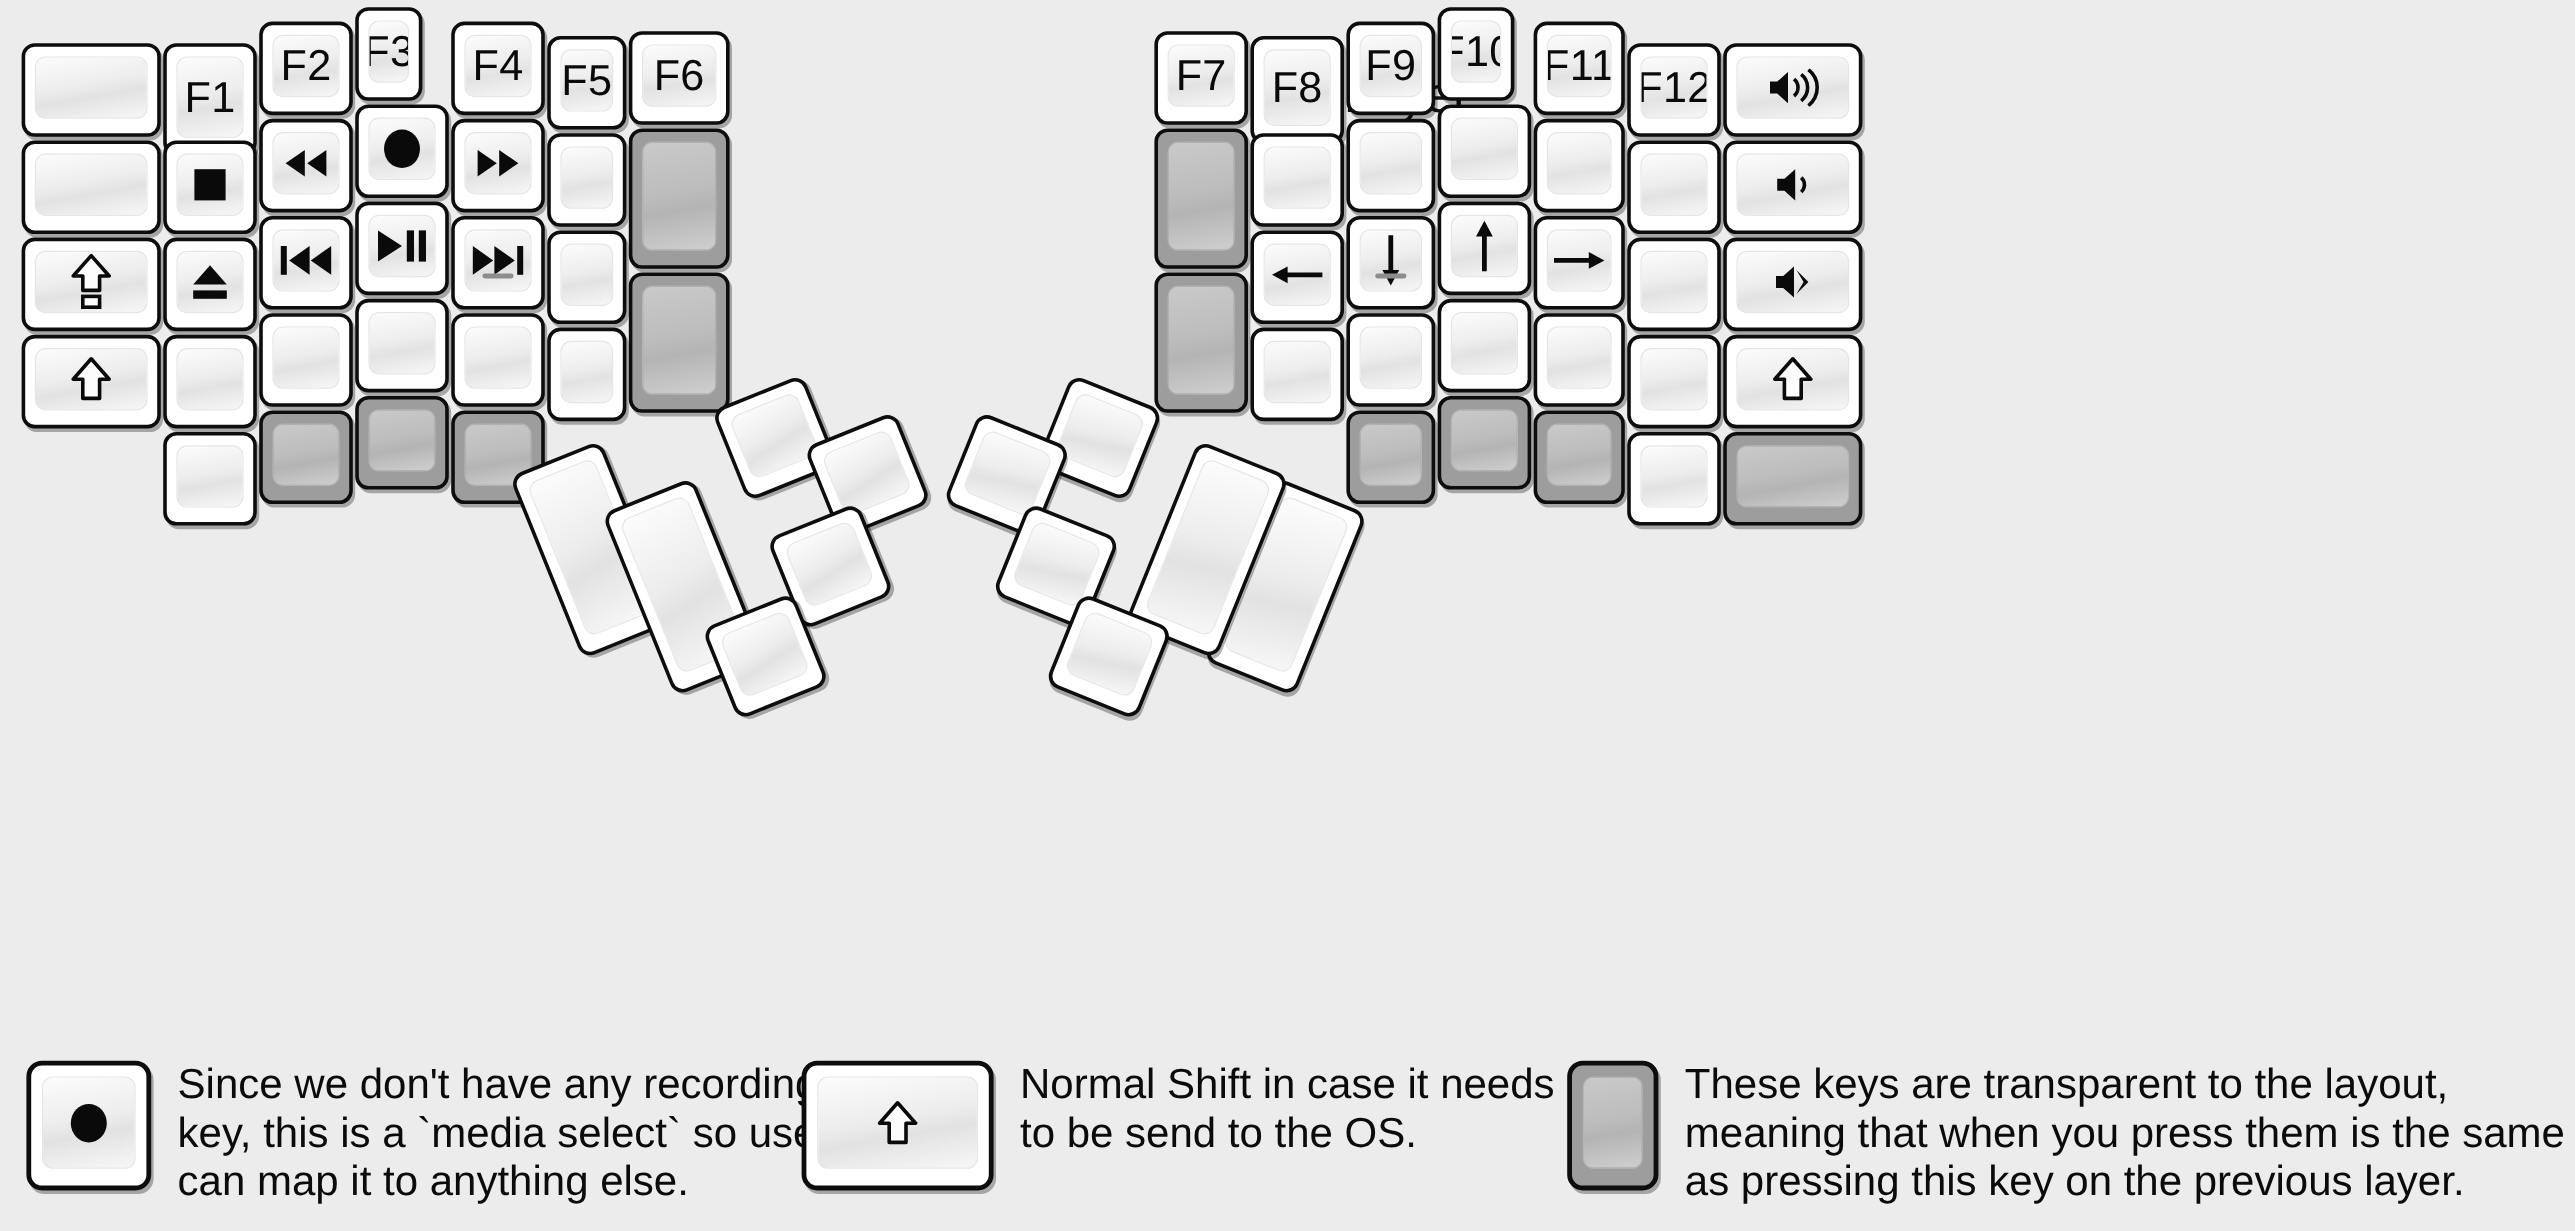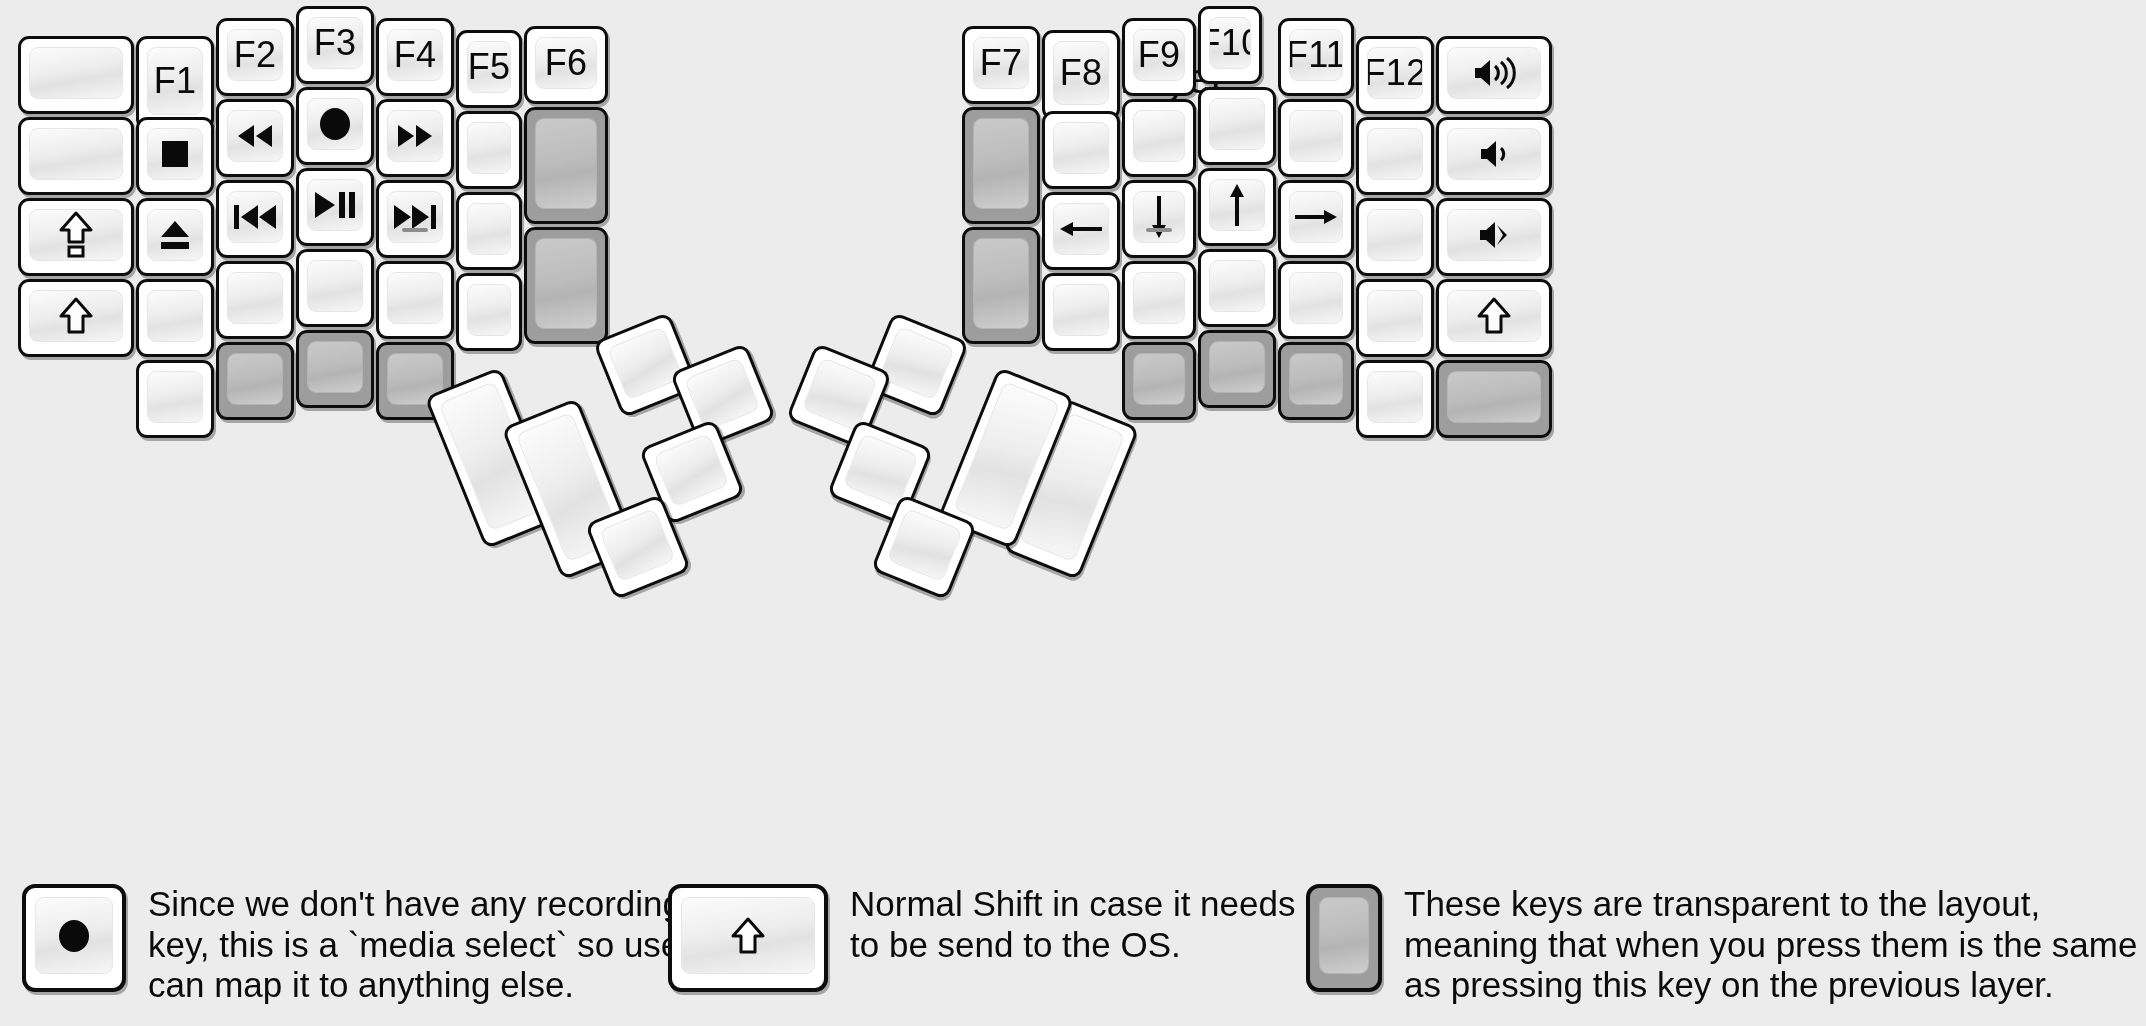--- a/index.html
+++ b/index.html
@@ -181,21 +181,21 @@
             </svg>
           </span>
         </div>
       </div>
       <div class="key" style="left: 216px; top: 261px; width: 78px; height: 78px;">
         <div class="cap"></div>
       </div>
       <div class="key trans" style="left: 216px; top: 342px; width: 78px; height: 78px;">
         <div class="cap"></div>
       </div>
-      <div class="key" style="left: 296px; top: 6px; width: 78px; height: 78px;">
+      <div class="key" style="left: 296px; top: 6px; width: 56px; height: 78px;">
         <div class="cap">
           <span class="lbl">F3</span>
         </div>
       </div>
       <div class="key" style="left: 296px; top: 87px; width: 78px; height: 78px;">
         <div class="cap">
           <span class="glyph">
             <svg width="34" height="34" viewBox="0 0 34 34">
               <ellipse cx="17" cy="17" rx="15" ry="16" fill="#0a0a0a"></ellipse>
             </svg>

